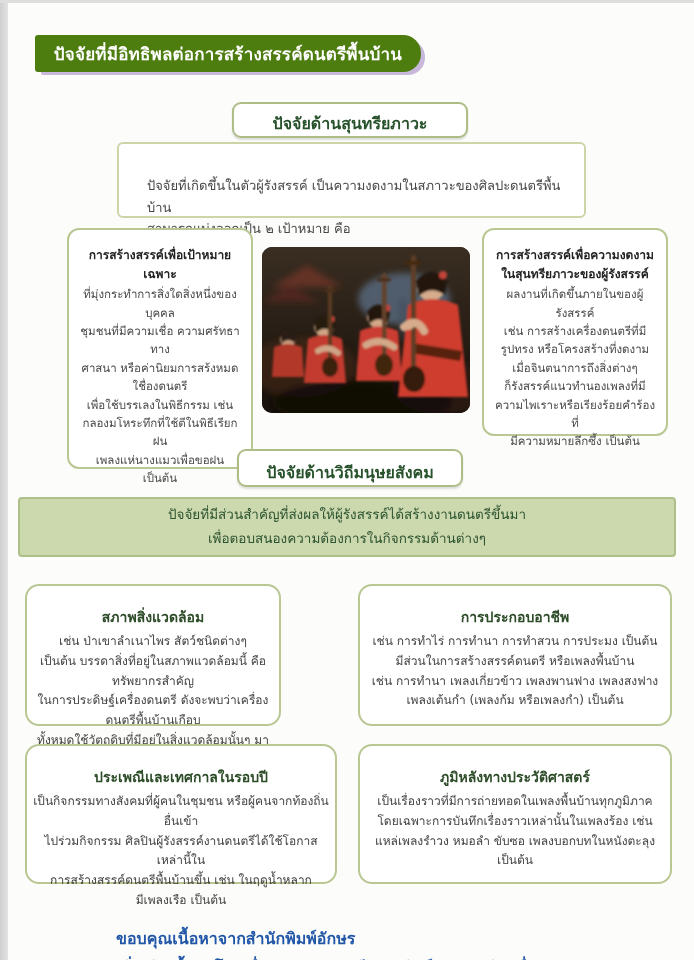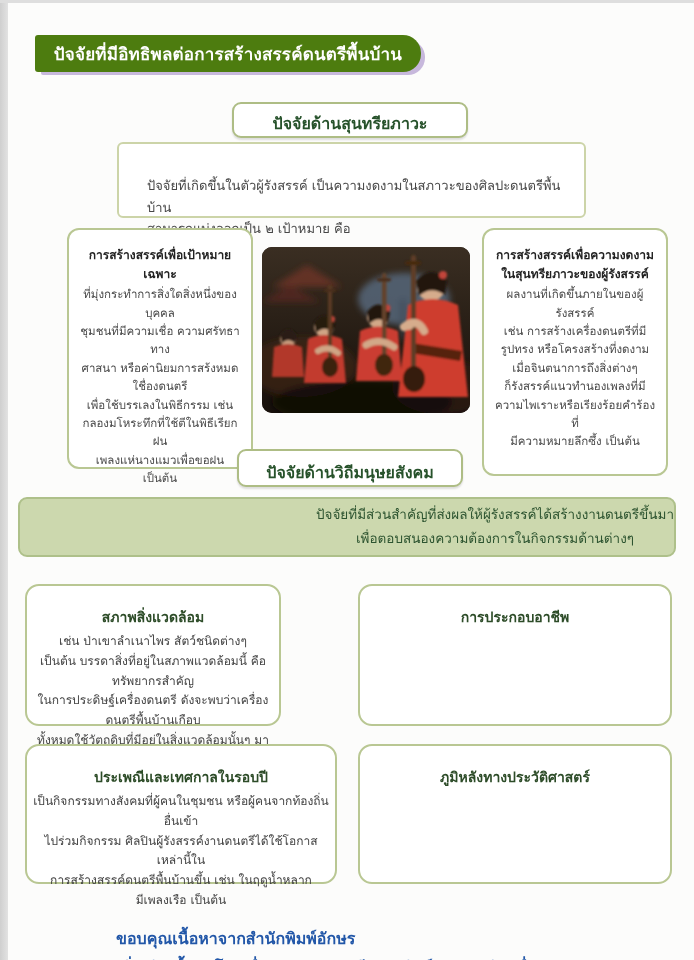--- a/index.html
+++ b/index.html
@@ -53,40 +53,40 @@
   }
   .side-card {
     position: absolute;
     background: #ffffff;
     border: 2px solid #b9c793;
     border-radius: 12px;
     padding: 16px 8px 8px 8px;
     text-align: center;
   }
   .side-card-left  { left: 67px;  top: 228px; width: 186px; height: 241px; }
-  .side-card-right { left: 482px; top: 228px; width: 186px; height: 248px; }
+  .side-card-right { left: 482px; top: 228px; width: 186px; height: 208px; }
   .side-card .card-title {
     color: #222222; font-weight: bold; font-size: 12px; line-height: 1.55;
     white-space: pre-line; margin-bottom: 2px;
   }
   .side-card .card-body {
     color: #4a4a4a; font-size: 11.5px; line-height: 1.6;
     white-space: pre-line;
   }
   .photo {
     position: absolute; left: 262px; top: 247px; width: 208px; height: 166px;
     border-radius: 10px; overflow: hidden; background: #241c15;
   }
   .photo svg { display: block; width: 100%; height: 100%; }
   .green-banner {
     position: absolute; left: 18px; top: 497px; width: 658px; height: 60px;
     background: #ccd8ae;
     border: 2px solid #aec08a;
-    border-radius: 9px;
-    display: flex; align-items: center; justify-content: flex-end;
+    border-radius: 4px;
+    display: flex; align-items: center; justify-content: center;
     text-align: center;
     color: #2d5430; font-size: 13.5px; line-height: 1.75;
     white-space: pre-line;
   }
   .grid-card {
     position: absolute;
     background: #ffffff;
     border: 2px solid #b9c793;
     border-radius: 14px;
     padding-top: 20px;
@@ -229,31 +229,38 @@
   <div class="grid-card grid-a">
     <div class="card-title">สภาพสิ่งแวดล้อม</div>
     <div class="card-body">เช่น ป่าเขาลำเนาไพร สัตว์ชนิดต่างๆ
 เป็นต้น บรรดาสิ่งที่อยู่ในสภาพแวดล้อมนี้ คือ ทรัพยากรสำคัญ
 ในการประดิษฐ์เครื่องดนตรี ดังจะพบว่าเครื่องดนตรีพื้นบ้านเกือบ
 ทั้งหมดใช้วัตถุดิบที่มีอยู่ในสิ่งแวดล้อมนั้นๆ มาประดิษฐ์</div>
   </div>
 
   <div class="grid-card grid-b">
     <div class="card-title">การประกอบอาชีพ</div>
+    <div class="card-body">เช่น การทำไร่ การทำนา การทำสวน การประมง เป็นต้น
+มีส่วนในการสร้างสรรค์ดนตรี หรือเพลงพื้นบ้าน
+เช่น การทำนา เพลงเกี่ยวข้าว เพลงพานฟาง เพลงสงฟาง
+เพลงเต้นกำ (เพลงก้ม หรือเพลงกำ) เป็นต้น</div>
   </div>
 
   <div class="grid-card grid-c">
     <div class="card-title">ประเพณีและเทศกาลในรอบปี</div>
     <div class="card-body">เป็นกิจกรรมทางสังคมที่ผู้คนในชุมชน หรือผู้คนจากท้องถิ่นอื่นเข้า
 ไปร่วมกิจกรรม ศิลปินผู้รังสรรค์งานดนตรีได้ใช้โอกาสเหล่านี้ใน
 การสร้างสรรค์ดนตรีพื้นบ้านขึ้น เช่น ในฤดูน้ำหลาก
 มีเพลงเรือ เป็นต้น</div>
   </div>
 
   <div class="grid-card grid-d">
     <div class="card-title">ภูมิหลังทางประวัติศาสตร์</div>
+    <div class="card-body">เป็นเรื่องราวที่มีการถ่ายทอดในเพลงพื้นบ้านทุกภูมิภาค
+โดยเฉพาะการบันทึกเรื่องราวเหล่านั้นในเพลงร้อง เช่น
+แหล่เพลงรำวง หมอลำ ขับซอ เพลงบอกบทในหนังตะลุง เป็นต้น</div>
   </div>
 
   <div class="credits">
     <span>ขอบคุณเนื้อหาจากสำนักพิมพ์อักษร
 เพิ่มเติมเนื้อหาโดย สื่อการสอนดนตรี-นาฏศิลป์และรายวิชาอื่นๆ by kru.nutty</span>
   </div>
 </div>
 
 </body></html>

